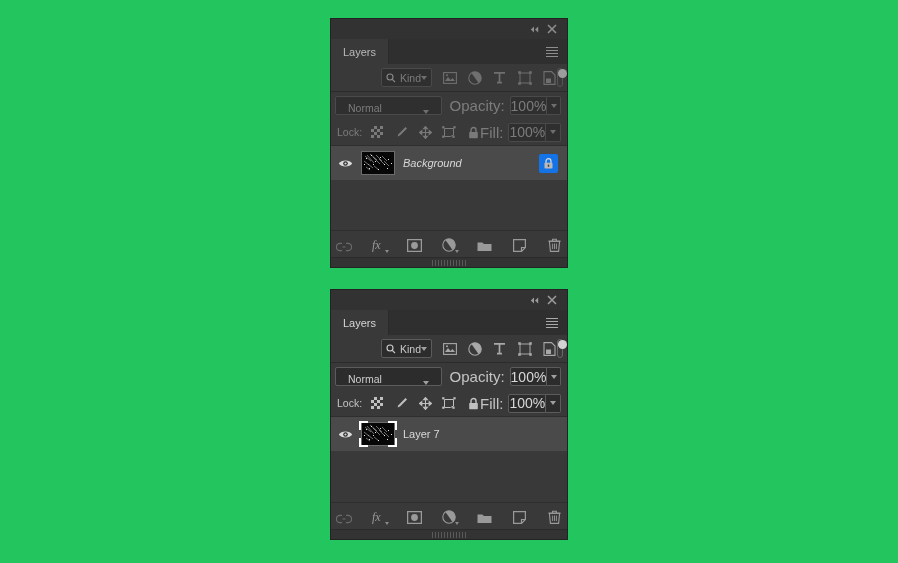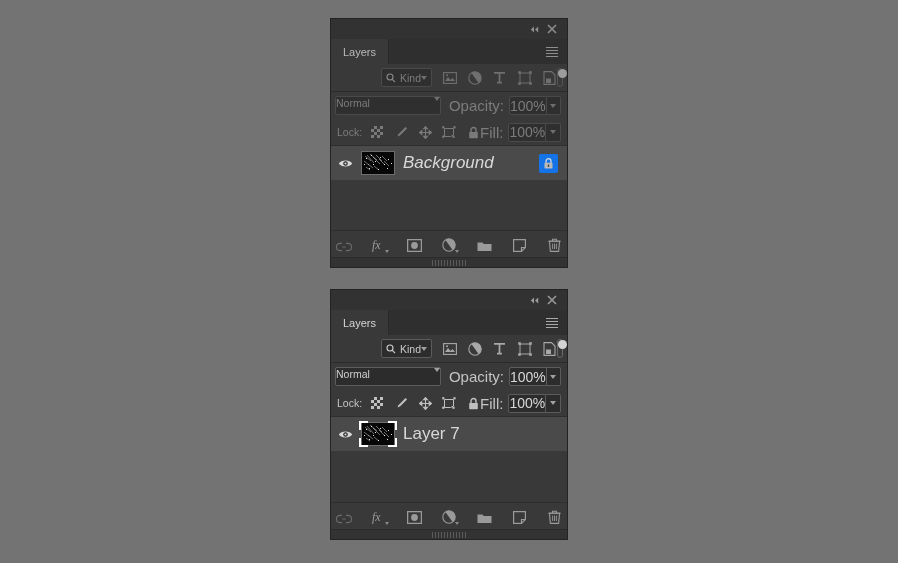--- a/index.html
+++ b/index.html
@@ -9,21 +9,21 @@
     width: 898px;
     height: 563px;
     overflow: hidden;
     font-family: "Liberation Sans", sans-serif;
   }
 
   .stage {
     position: relative;
     width: 898px;
     height: 563px;
-    background: #737373;
+    background: #22c55e;
     text-decoration: underline;
   }
 
   
   .panel {
     position: absolute;
     width: 238px;
     background: #393939;
     box-sizing: border-box;
     border: 1px solid #232323;
@@ -179,22 +179,22 @@
     padding: 0 6px 0 4px;
     flex: 0 0 auto;
   }
   .blendbox {
     width: 128px;
     height: 19px;
     background: #2f2f2f;
     border: 1px solid #4a4a4a;
     border-radius: 2px;
     display: flex;
-    align-items: flex-start;
-    padding: 0 0;
+    align-items: flex-end;
+    padding: 0 12px;
     box-sizing: border-box;
     cursor: pointer;
   }
   .p-bottom .blendbox { border-color: #5c5c5c; background: #2c2c2c; }
   .blendbox .btext {
     flex: 1 1 auto;
     color: #7c7c7c;
     font-size: 10.5px;
   }
   .p-bottom .blendbox .btext { color: #cfcfcf; }
@@ -296,21 +296,21 @@
   .thumb svg { display: block; }
   .brk { position: absolute; width: 7px; height: 7px; }
   .brk.tl { left: 0; top: 0; border-left: 2px solid #fff; border-top: 2px solid #fff; }
   .brk.tr { right: 0; top: 0; border-right: 2px solid #fff; border-top: 2px solid #fff; }
   .brk.bl { left: 0; bottom: 0; border-left: 2px solid #fff; border-bottom: 2px solid #fff; }
   .brk.br { right: 0; bottom: 0; border-right: 2px solid #fff; border-bottom: 2px solid #fff; }
 
   .layername {
     flex: 1 1 auto;
     color: #d8d8d8;
-    font-size: 17px;
+    font-size: 11px;
   }
   .layername.italic { font-style: italic; }
 
   .locktag {
     width: 19px; height: 19px;
     margin-right: 9px;
     background: #1473e6;
     border-radius: 2px;
     display: flex;
     align-items: center;

